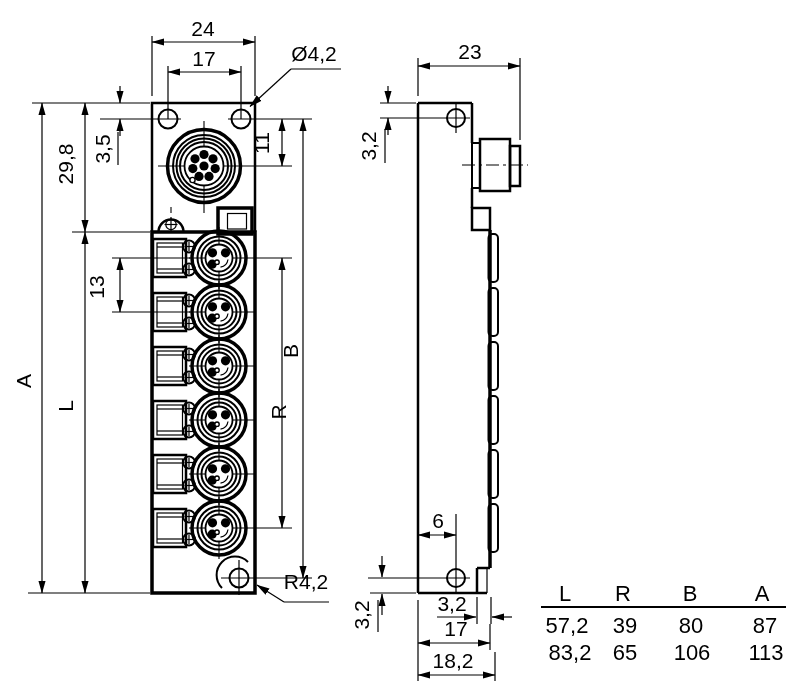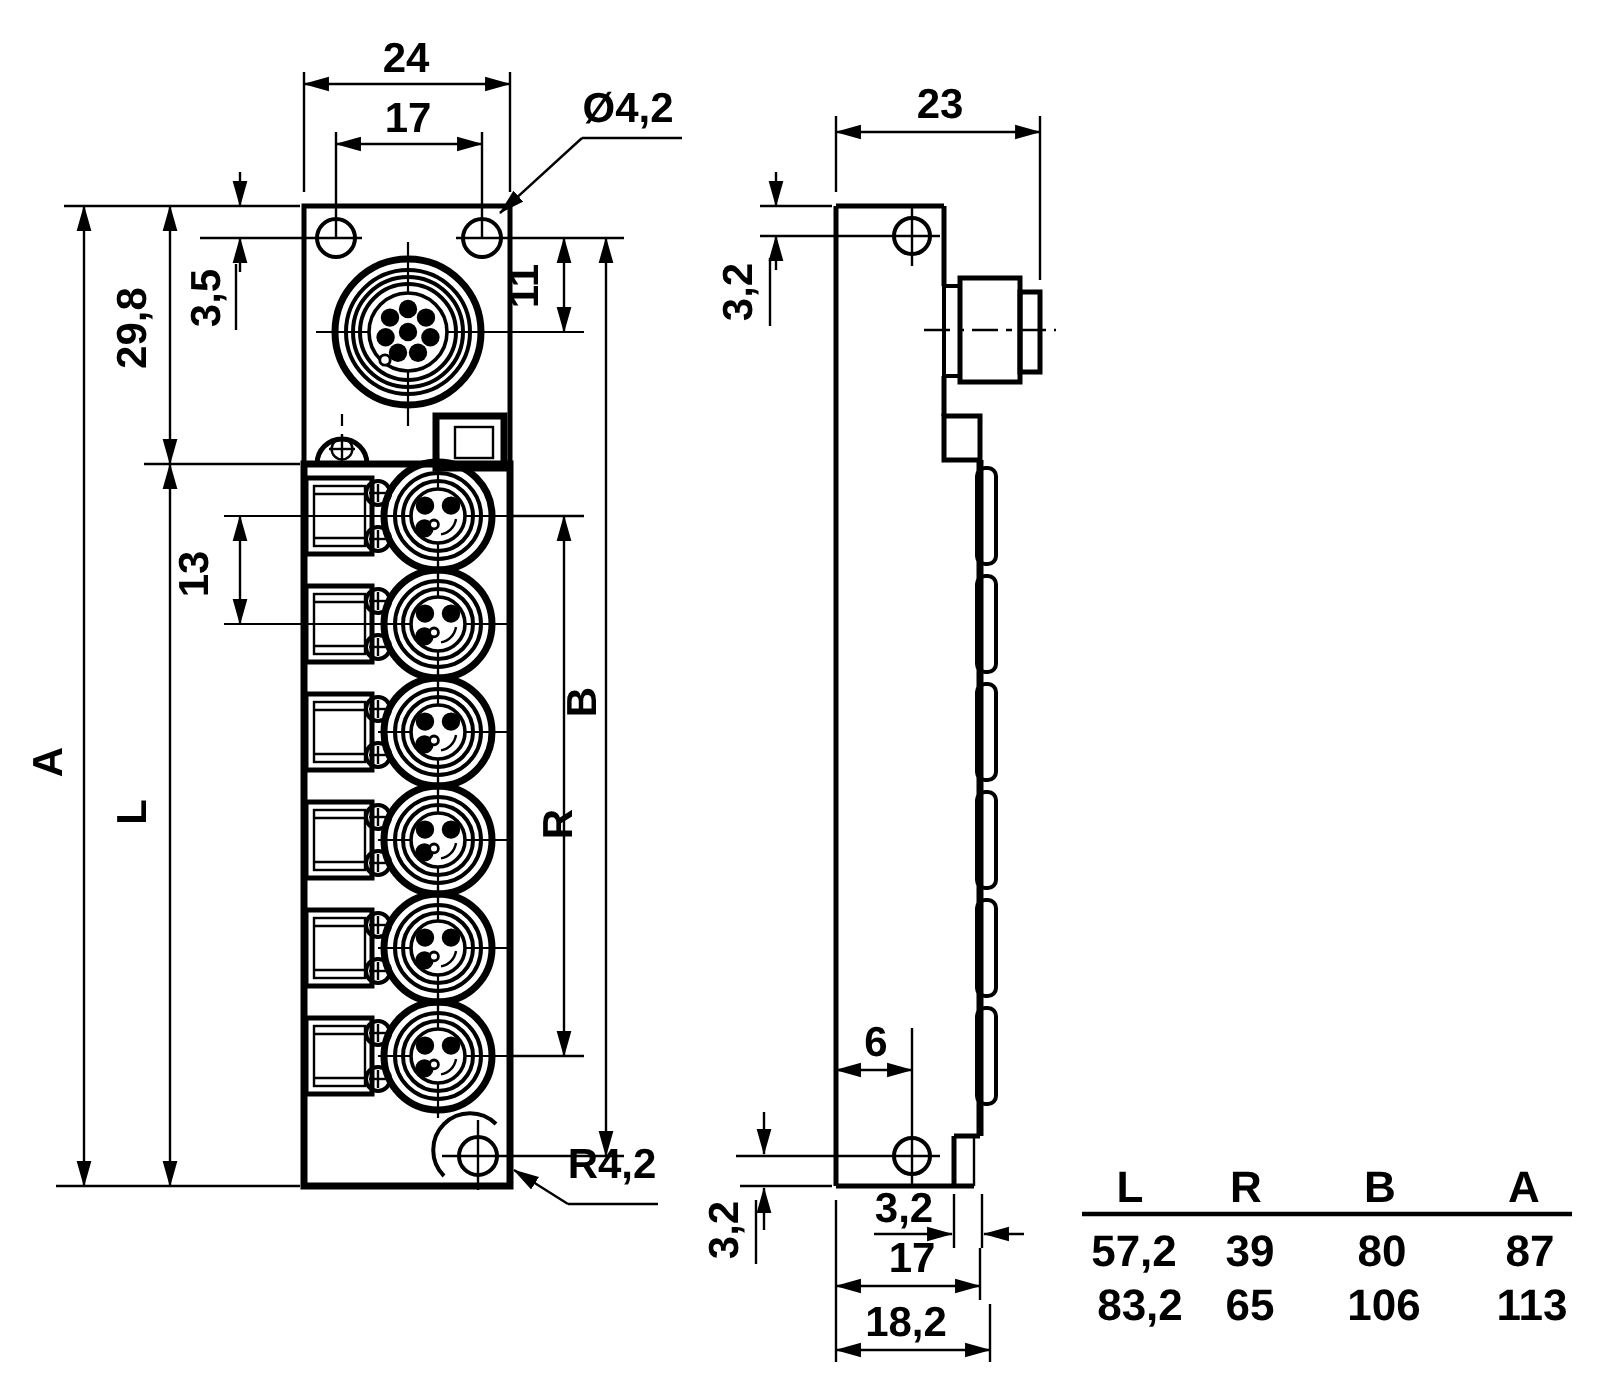--- a/index.html
+++ b/index.html
@@ -1,16 +1,16 @@
 <!DOCTYPE html>
 <html><head>
 <meta charset="utf-8">
 <style>
   html,body{margin:0;padding:0;background:#fff;}
-  .page{position:relative;width:800px;height:690px;background:#fff;overflow:hidden;font-weight:bold;}
+  .page{position:relative;width:800px;height:690px;background:#fff;overflow:hidden;}
   svg{display:block;}
   text{font-family:"Liberation Sans", sans-serif;font-size:21px;fill:#000;}
   .tbl{font-size:22px;}
   .mid{text-anchor:middle;}
   .ol{fill:none;stroke:#000;stroke-width:2.5;}
   .ol2{fill:none;stroke:#000;stroke-width:3.5;}
   .md{fill:none;stroke:#000;stroke-width:2;}
   .thin{fill:none;stroke:#000;stroke-width:1.2;}
   .cl{fill:none;stroke:#000;stroke-width:1.1;}
   .dash{fill:none;stroke:#000;stroke-width:1.2;stroke-dasharray:13 4 3 4;}

